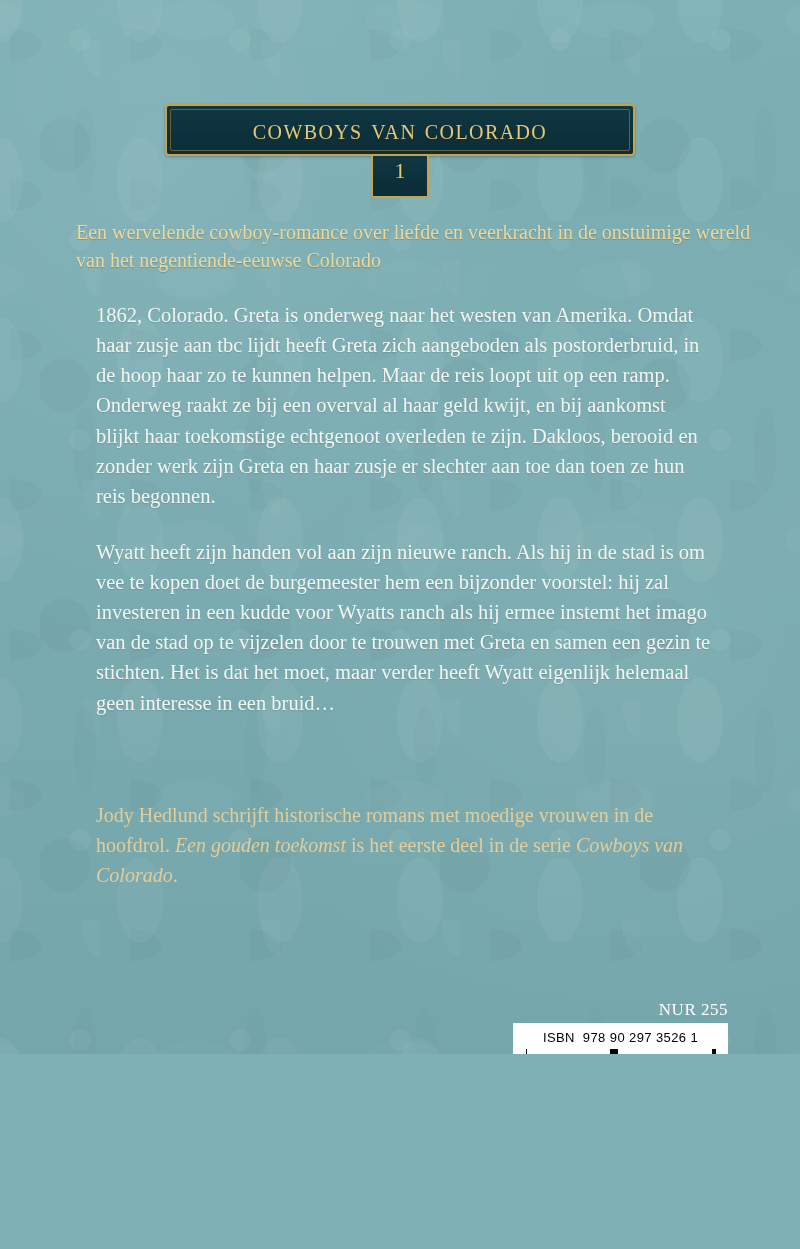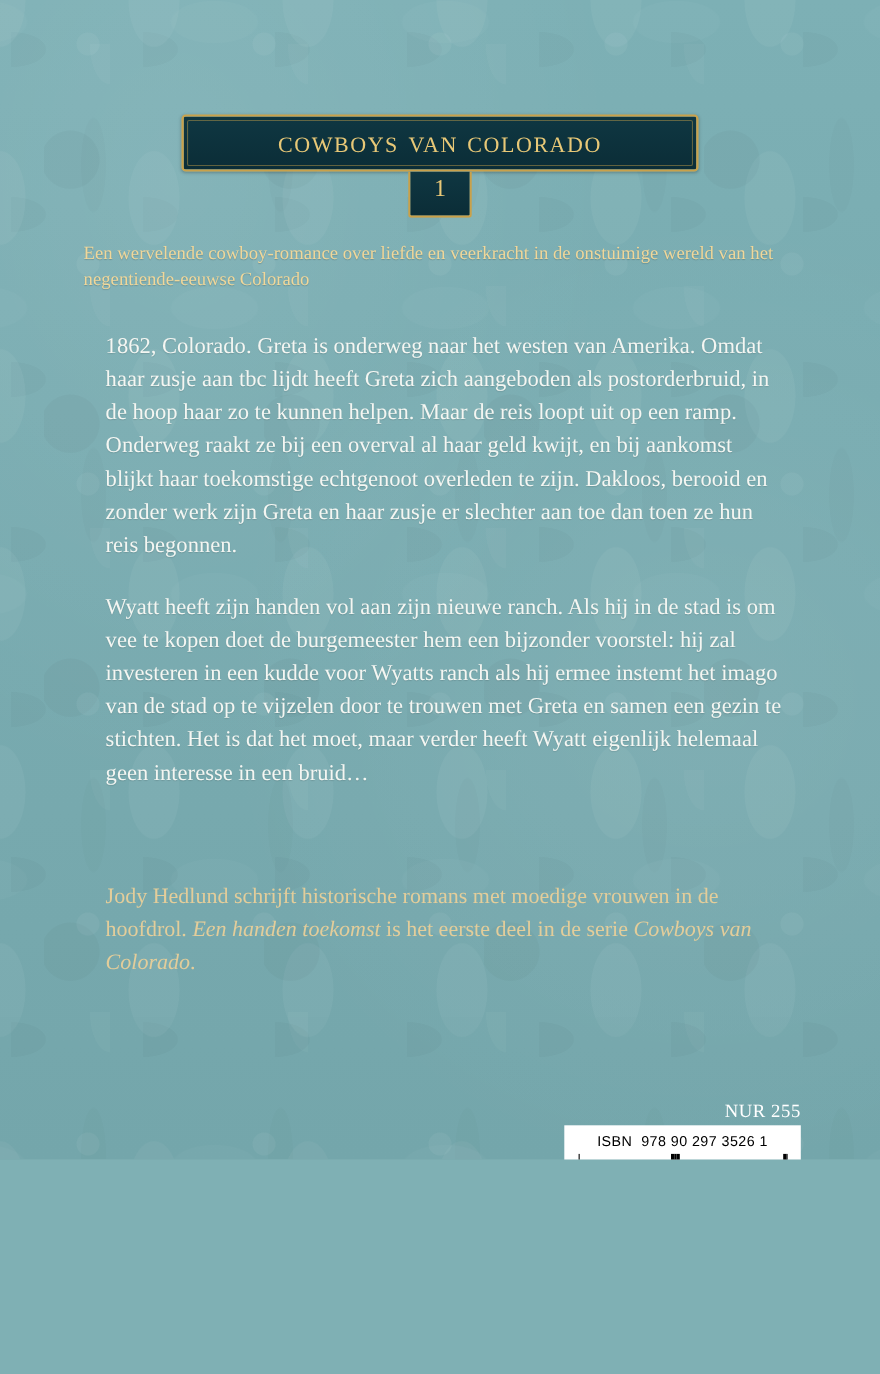--- a/index.html
+++ b/index.html
@@ -112,21 +112,21 @@
     line-height: 30px;
   }
 
   
   .tagline {
     position: absolute;
     top: 218px;
     left: 76px;
     width: 680px;
     color: #f0d79a;
-    font-size: 17px;
+    font-size: 20px;
     line-height: 1.42;
     text-align: left;
     text-shadow: 0 1px 1px rgba(0,0,0,0.18);
   }
 
   .blurb {
     position: absolute;
     top: 300px;
     left: 96px;
     width: 616px;
@@ -247,21 +247,21 @@
   </div>
 
   <div class="tagline">Een wervelende cowboy-romance over liefde en veerkracht in de onstuimige wereld van het negentiende-eeuwse Colorado</div>
 
   <div class="blurb">
     <p>1862, Colorado. Greta is onderweg naar het westen van Amerika. Omdat haar zusje aan tbc lijdt heeft Greta zich aangeboden als postorderbruid, in de hoop haar zo te kunnen helpen. Maar de reis loopt uit op een ramp. Onderweg raakt ze bij een overval al haar geld kwijt, en bij aankomst blijkt haar toekomstige echtgenoot overleden te zijn. Dakloos, berooid en zonder werk zijn Greta en haar zusje er slechter aan toe dan toen ze hun reis begonnen.</p>
     <p>Wyatt heeft zijn handen vol aan zijn nieuwe ranch. Als hij in de stad is om vee te kopen doet de burgemeester hem een bijzonder voorstel: hij zal investeren in een kudde voor Wyatts ranch als hij ermee instemt het imago van de stad op te vijzelen door te trouwen met Greta en samen een gezin te stichten. Het is dat het moet, maar verder heeft Wyatt eigenlijk helemaal geen interesse in een bruid…</p>
   </div>
 
   <div class="author-note">
-    <span>Jody Hedlund schrijft historische romans met moedige vrouwen in de hoofdrol. </span><em>Een handen toekomst</em><span> is het eerste deel in de serie </span><em>Cowboys van Colorado</em><span>.</span>
+    <span>Jody Hedlund schrijft historische romans met moedige vrouwen in de hoofdrol. </span><em>Een gouden toekomst</em><span> is het eerste deel in de serie </span><em>Cowboys van Colorado</em><span>.</span>
   </div>
 
   <div class="nur">NUR 255</div>
 
   <div class="barcode-box">
     <div class="isbn-text">
       <span>ISBN</span>
       &nbsp;<span>978 90 297 3526 1</span>
     </div>
     <div class="bars" id="bars">

